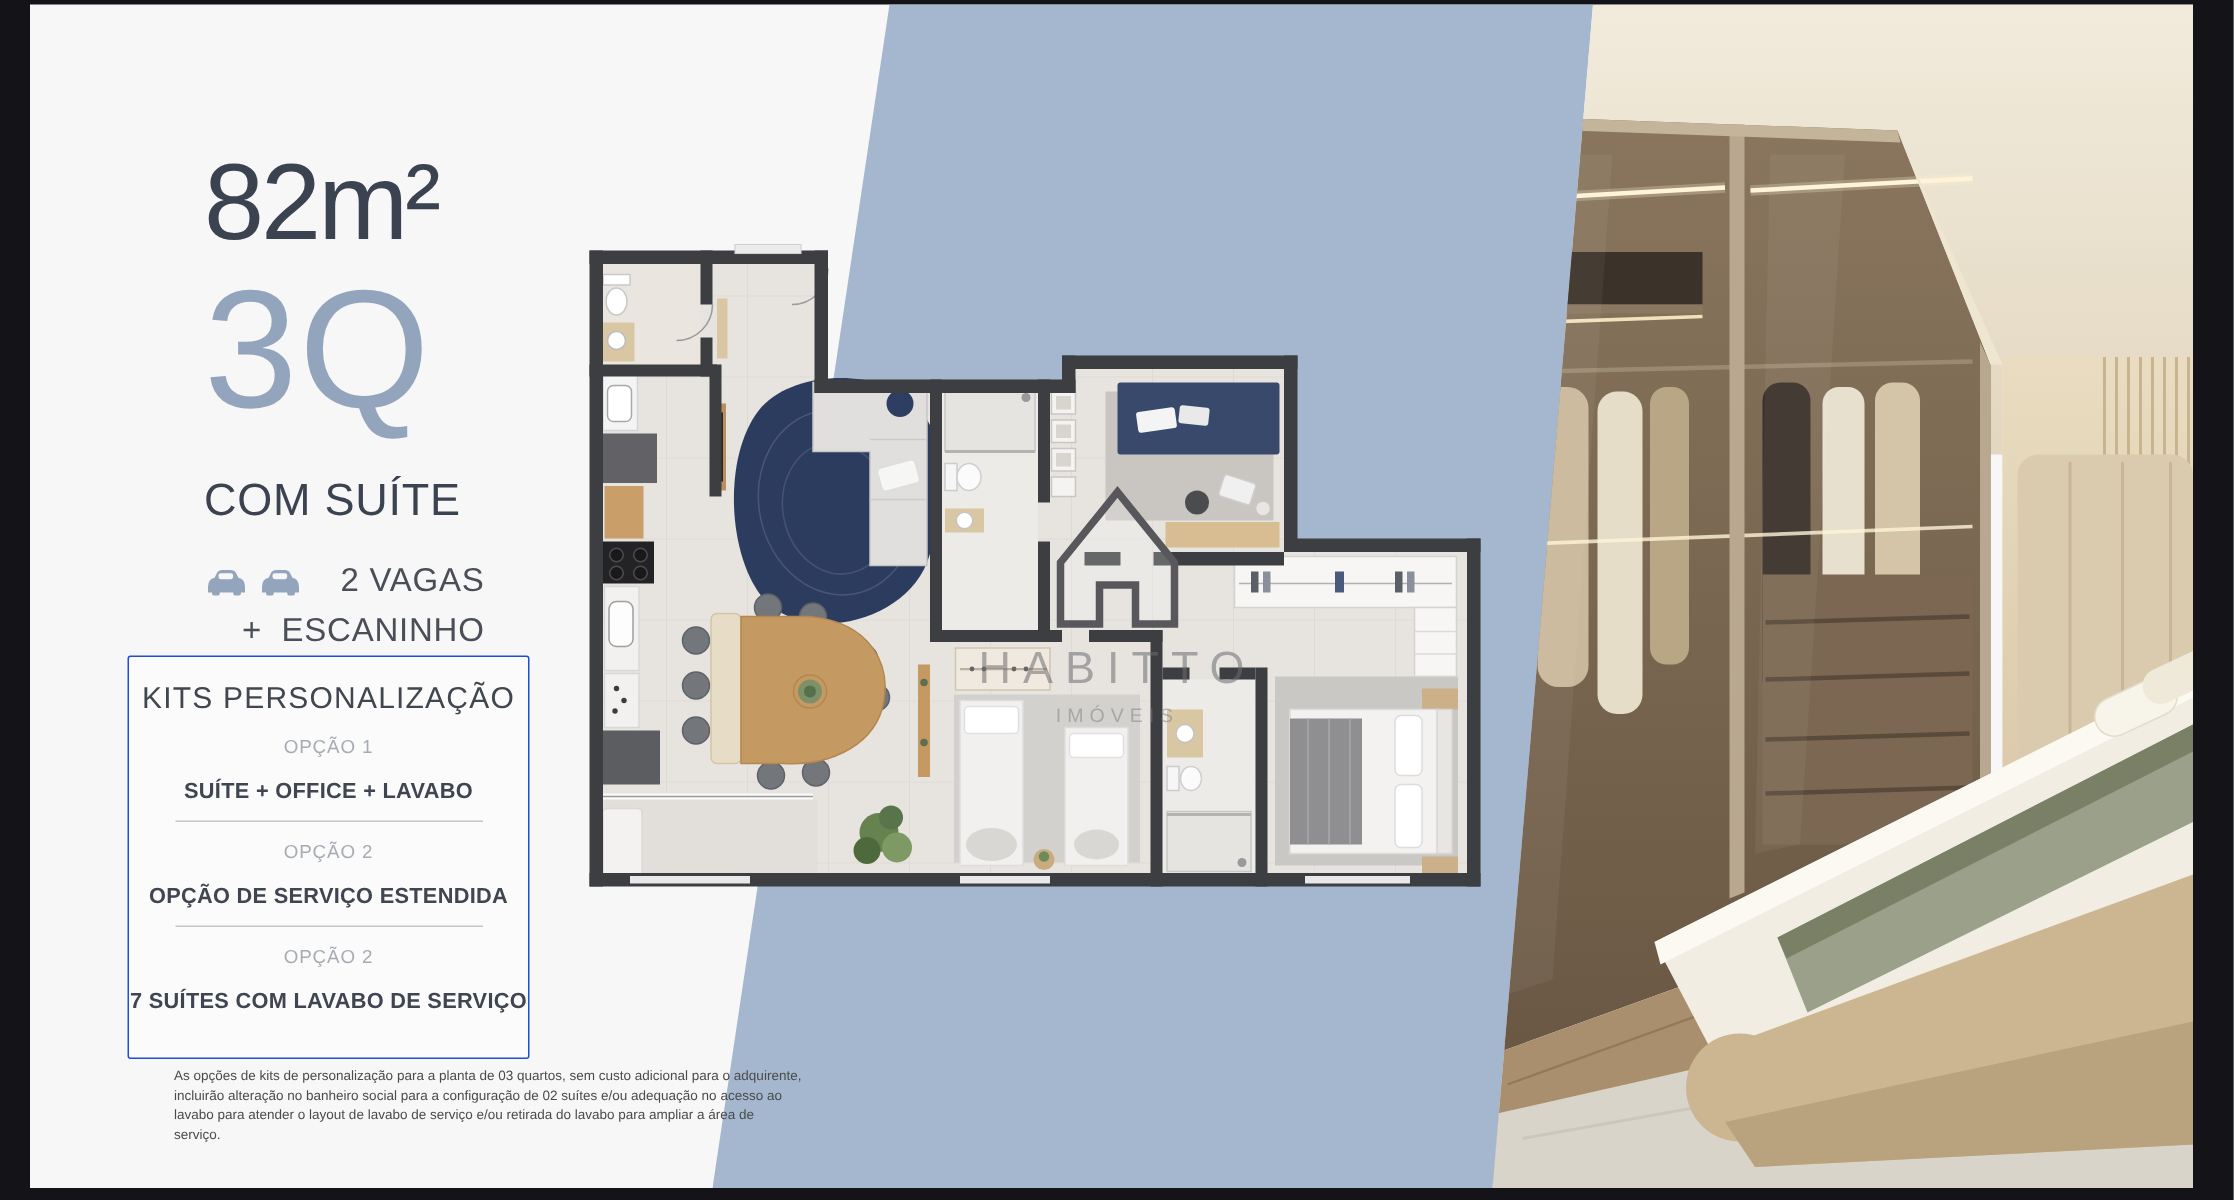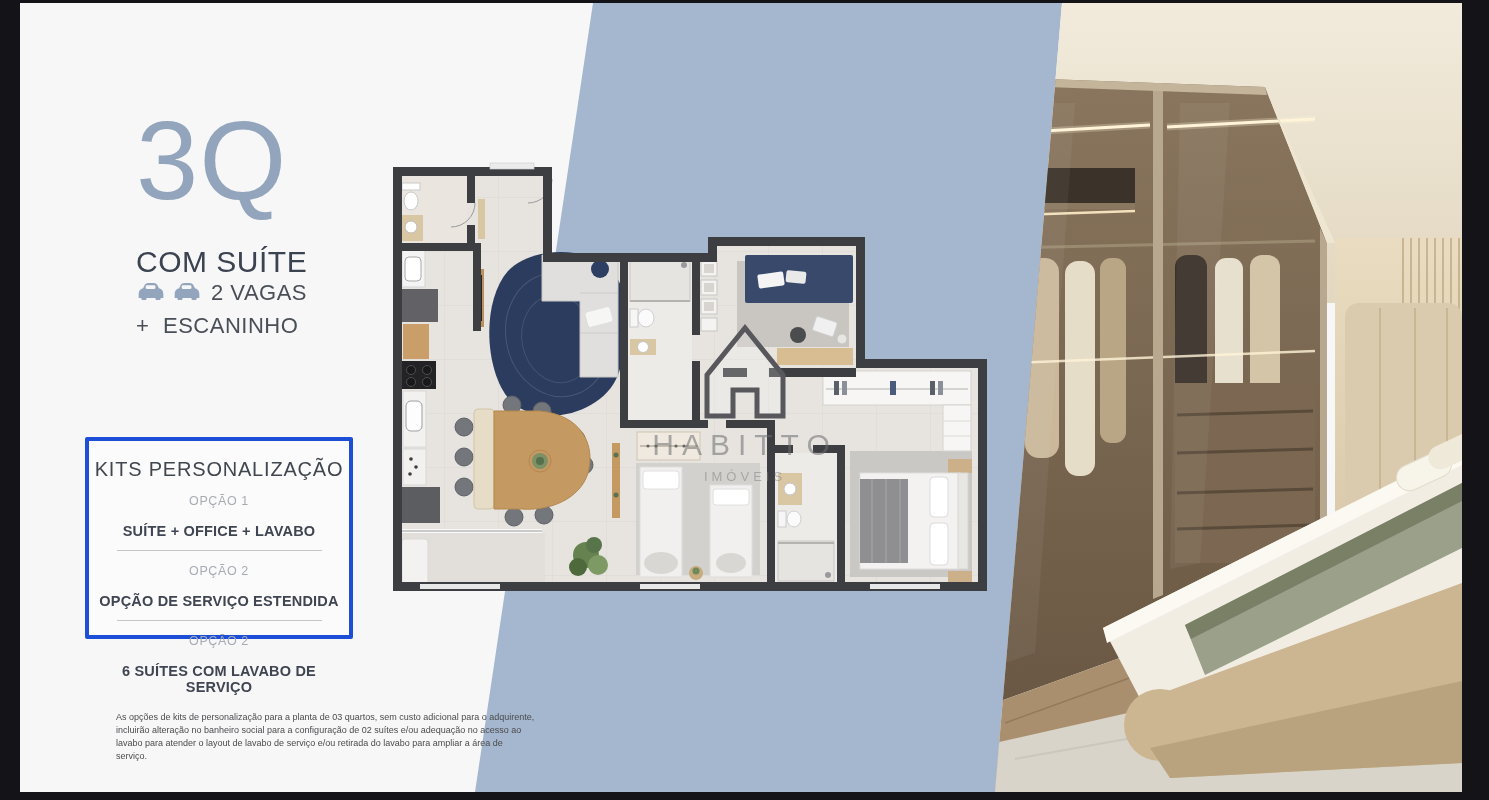--- a/index.html
+++ b/index.html
@@ -14,28 +14,28 @@
   }
   .diagonal-band{
     position:absolute;left:0;top:0;width:100%;height:100%;
     background:#a4b7ce;
     clip-path:polygon(573px 0px,1042px 0px,975px 789px,455px 789px);
   }
   .headline{position:absolute;left:116px;top:96px;}
   .area{font-size:72px;font-weight:400;color:#3b4350;letter-spacing:-2px;line-height:1;}
   .type{font-size:112px;font-weight:400;color:#93a5bc;line-height:1;margin-top:6px;letter-spacing:1px;}
   .suite{font-size:30px;font-weight:400;color:#3b4350;letter-spacing:.5px;margin-top:28px;}
-  .row{display:flex;align-items:flex-start;margin-top:1px;}
+  .row{display:flex;align-items:center;margin-top:23px;gap:16px;}
   .row .cars{display:flex;gap:6px;margin-right:9px;}
   .vagas{font-size:22px;color:#4a4f57;letter-spacing:.5px;}
-  .plusrow{margin-top:7px;font-size:22px;color:#4a4f57;letter-spacing:.5px;}
+  .plusrow{margin-top:7px;font-size:22px;color:#4a4f57;letter-spacing:.5px;text-align:right;}
   .plusrow .plus{display:inline-block;width:14px;margin-right:13px;color:#4a4f57;}
   .kits{
-    position:absolute;left:65px;top:434px;width:268px;height:202px;
-    border:4px solid #1d4ed8;border-radius:2px;background:rgba(255,255,255,.45);
+    position:absolute;left:65px;top:434px;width:268px;height:269px;
+    border:1px solid #1d4ed8;border-radius:2px;background:rgba(255,255,255,.45);
     text-align:center;box-sizing:border-box;
   }
   .kits-title{margin-top:17px;font-size:20px;color:#40474f;letter-spacing:.8px;}
   .opt-label{margin-top:13px;font-size:12.5px;color:#a7acb4;letter-spacing:.6px;}
   .opt-value{margin-top:15px;font-size:14.5px;font-weight:700;color:#3f4551;letter-spacing:.2px;}
   .kits-divider{width:205px;margin:11px auto 0 auto;border:none;border-top:1px solid #c6c6c8;}
   .disclaimer{
     position:absolute;left:48px;top:708px;width:420px;
     font-size:9px;line-height:1.45;color:#4b4b4d;margin-left:48px;
   }
@@ -46,20 +46,21 @@
   }
 </style>
 </head>
 <body>
 
 <div class="canvas">
 
   <div class="diagonal-band"></div>
 
   <div class="headline">
+    <div class="area">82m²</div>
     <div class="type">3Q</div>
     <div class="suite">COM SUÍTE</div>
     <div class="row">
       <span class="cars">
         <svg width="30" height="20" viewBox="0 0 34 22">
           <path d="M3 16 q0-6 5-7 l2-4 q1-2 4-2 h6 q3 0 4 2 l2 4 q5 1 5 7 v4 h-3 a3 3 0 0 1 -6 0 h-10 a3 3 0 0 1 -6 0 h-3 z" fill="#93a5bc"></path>
           <rect x="11" y="5.5" width="11" height="4.5" rx="1.6" fill="#f7f7f8"></rect>
         </svg>
         <svg width="30" height="20" viewBox="0 0 34 22">
           <path d="M3 16 q0-6 5-7 l2-4 q1-2 4-2 h6 q3 0 4 2 l2 4 q5 1 5 7 v4 h-3 a3 3 0 0 1 -6 0 h-10 a3 3 0 0 1 -6 0 h-3 z" fill="#93a5bc"></path>
@@ -75,21 +76,21 @@
 
   <div class="kits">
     <div class="kits-title">KITS PERSONALIZAÇÃO</div>
     <div class="opt-label">OPÇÃO 1</div>
     <div class="opt-value">SUÍTE + OFFICE + LAVABO</div>
     <hr class="kits-divider">
     <div class="opt-label">OPÇÃO 2</div>
     <div class="opt-value">OPÇÃO DE SERVIÇO ESTENDIDA</div>
     <hr class="kits-divider">
     <div class="opt-label">OPÇÃO 2</div>
-    <div class="opt-value">6 SUÍTES COM LAVABO DE SERVIÇO</div>
+    <div class="opt-value">7 SUÍTES COM LAVABO DE SERVIÇO</div>
   </div>
 
   <div class="disclaimer">As opções de kits de personalização para a planta de 03 quartos, sem custo adicional para o adquirente, incluirão alteração no banheiro social para a configuração de 02 suítes e/ou adequação no acesso ao lavabo para atender o layout de lavabo de serviço e/ou retirada do lavabo para ampliar a área de serviço.</div>
 
   <svg class="floorplan" viewBox="0 0 605 460">
     <defs>
       <pattern id="tile" width="54" height="54" patternUnits="userSpaceOnUse">
         <path d="M54 0H0V54" fill="none" stroke="#dbd8d3" stroke-width="1"></path>
       </pattern>
     </defs>

